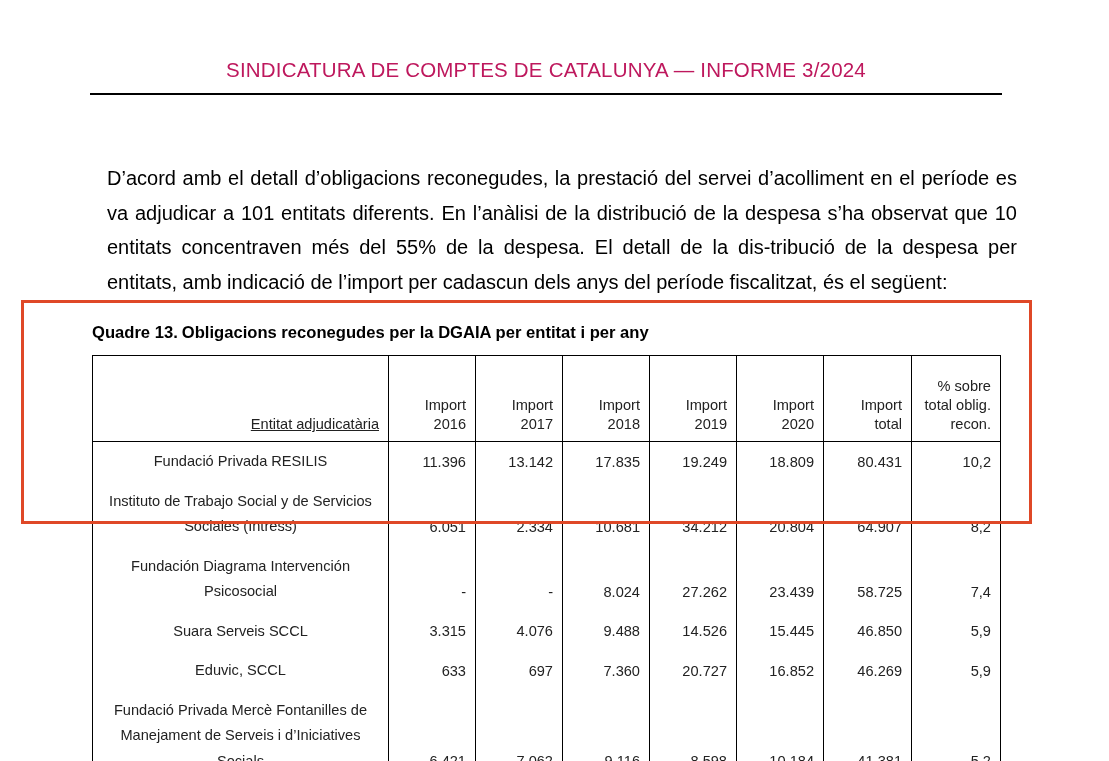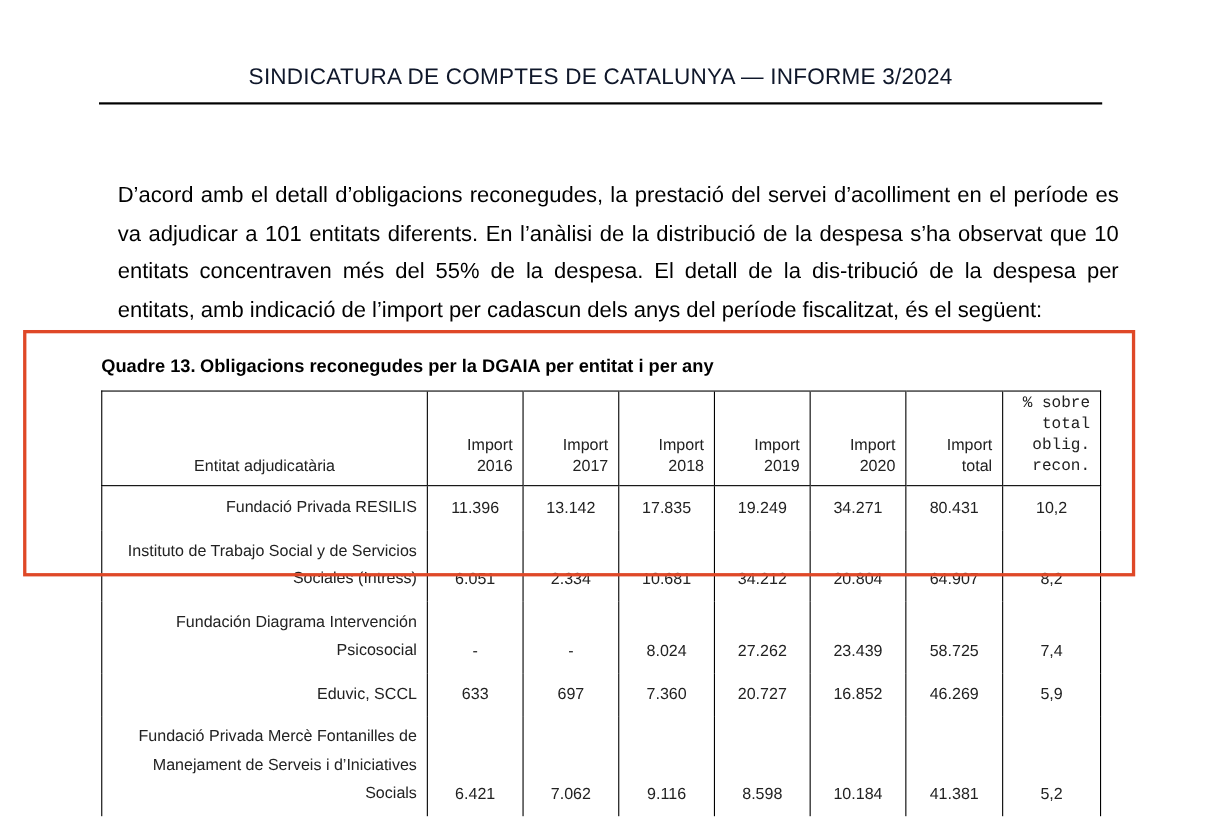--- a/index.html
+++ b/index.html
@@ -21,21 +21,21 @@
   .page-header {
     position: absolute;
     left: 90px;
     top: 58px;
     width: 912px;
   }
   .page-header-title {
     font-size: 20.5px;
     letter-spacing: 0.2px;
     text-align: center;
-    color: #0f172a;
+    color: #be185d;
     white-space: nowrap;
   }
   .page-header-rule {
     margin-top: 11px;
     border-top: 2.6px solid #000;
     width: 100%;
   }
 
   
   .body-copy {
@@ -98,34 +98,35 @@
     border-left: 1.3px solid #000;
     height: 78px;
     vertical-align: bottom;
     padding: 0 9px 7px 9px;
     font-weight: normal;
     text-align: right;
     line-height: 19px;
     white-space: pre-line;
   }
   table.data-table thead th.th-name {
-    text-align: center;
+    text-align: right;
     border-left: 1.3px solid #000;
-  }
-  table.data-table thead th.last { border-right: 1.3px solid #000; font-family: Liberation Mono, monospace; }
+    text-decoration: underline;
+  }
+  table.data-table thead th.last { border-right: 1.3px solid #000; }
 
   table.data-table tbody td {
     border-left: 1.3px solid #000;
     padding: 7px 9px 7px 9px;
-    text-align: center;
+    text-align: right;
     vertical-align: bottom;
     line-height: 25px;
   }
   table.data-table tbody td.td-name {
-    text-align: right;
+    text-align: center;
     line-height: 25.5px;
   }
   table.data-table tbody td.last { border-right: 1.3px solid #000; }
 </style>
 </head>
 <body>
 
 <div class="page-header">
   <div class="page-header-title">SINDICATURA DE COMPTES DE CATALUNYA — INFORME 3/2024</div>
   <div class="page-header-rule"></div>
@@ -170,21 +171,21 @@
 recon.</th>
       </tr>
     </thead>
     <tbody>
       <tr>
         <td class="td-name">Fundació Privada RESILIS</td>
         <td>11.396</td>
         <td>13.142</td>
         <td>17.835</td>
         <td>19.249</td>
-        <td>34.271</td>
+        <td>18.809</td>
         <td>80.431</td>
         <td class="last">10,2</td>
       </tr>
       <tr>
         <td class="td-name">Instituto de Trabajo Social y de Servicios Sociales (Intress)</td>
         <td>6.051</td>
         <td>2.334</td>
         <td>10.681</td>
         <td>34.212</td>
         <td>20.804</td>
@@ -195,20 +196,30 @@
         <td class="td-name">Fundación Diagrama Intervención Psicosocial</td>
         <td>-</td>
         <td>-</td>
         <td>8.024</td>
         <td>27.262</td>
         <td>23.439</td>
         <td>58.725</td>
         <td class="last">7,4</td>
       </tr>
       <tr>
+        <td class="td-name">Suara Serveis SCCL</td>
+        <td>3.315</td>
+        <td>4.076</td>
+        <td>9.488</td>
+        <td>14.526</td>
+        <td>15.445</td>
+        <td>46.850</td>
+        <td class="last">5,9</td>
+      </tr>
+      <tr>
         <td class="td-name">Eduvic, SCCL</td>
         <td>633</td>
         <td>697</td>
         <td>7.360</td>
         <td>20.727</td>
         <td>16.852</td>
         <td>46.269</td>
         <td class="last">5,9</td>
       </tr>
       <tr>

